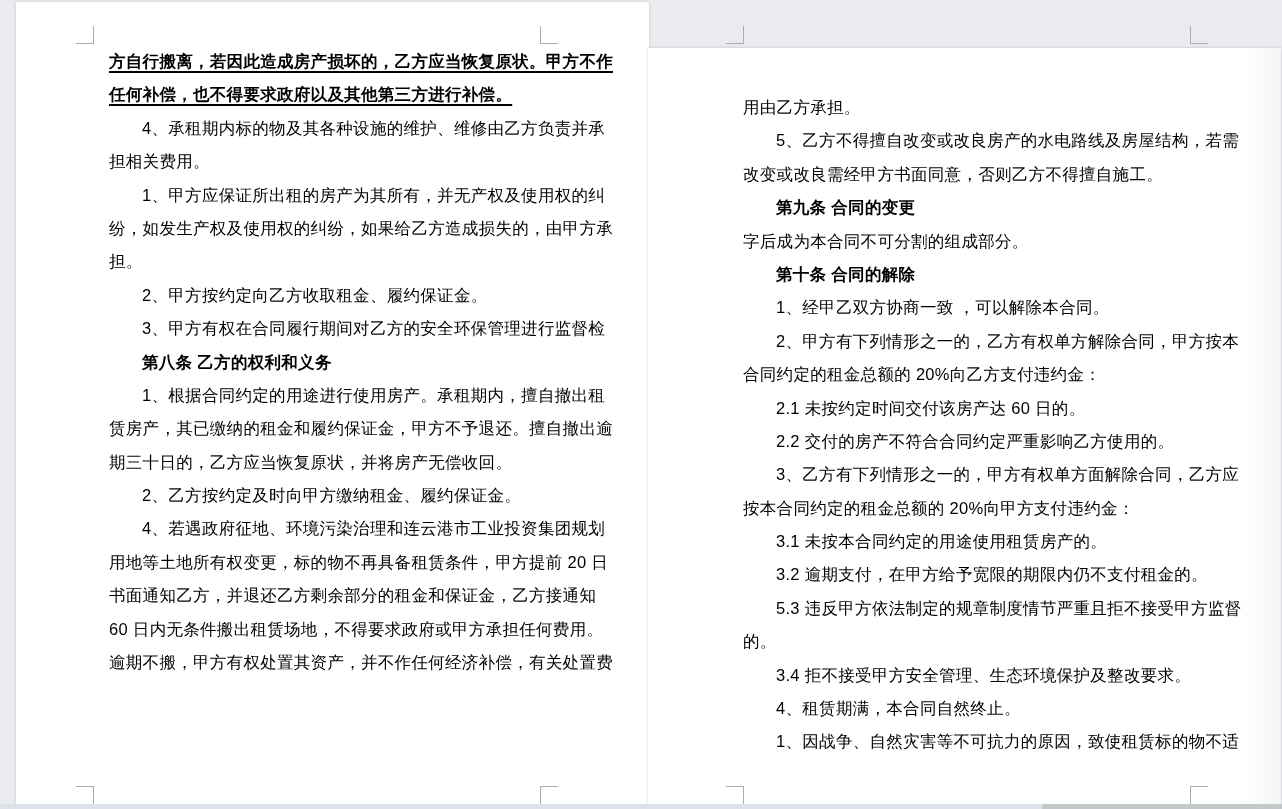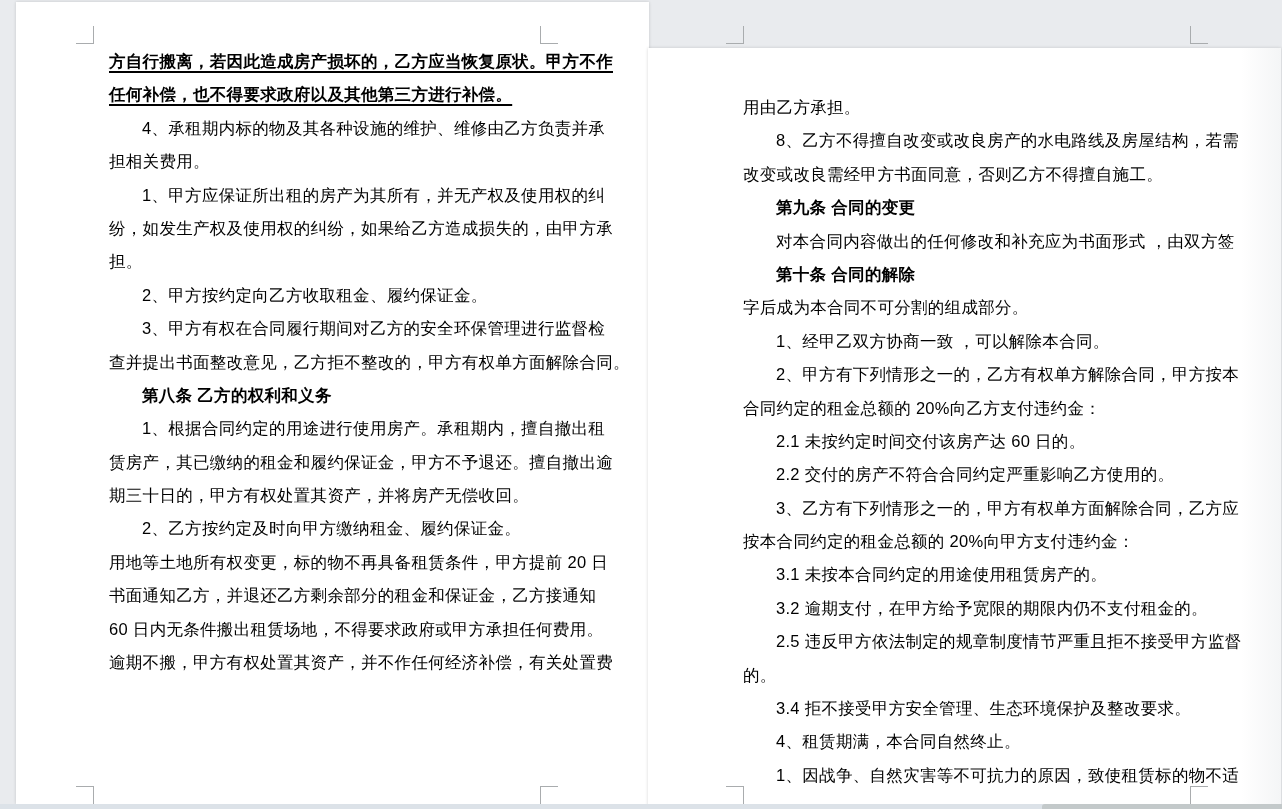--- a/index.html
+++ b/index.html
@@ -96,52 +96,51 @@
     <div class="text-area">
         <div class="line bold underline">方自行搬离，若因此造成房产损坏的，乙方应当恢复原状。甲方不作</div>
         <div class="line bold underline">任何补偿，也不得要求政府以及其他第三方进行补偿。</div>
         <div class="line indent">4、承租期内标的物及其各种设施的维护、维修由乙方负责并承</div>
         <div class="line">担相关费用。</div>
         <div class="line indent">1、甲方应保证所出租的房产为其所有，并无产权及使用权的纠</div>
         <div class="line">纷，如发生产权及使用权的纠纷，如果给乙方造成损失的，由甲方承</div>
         <div class="line">担。</div>
         <div class="line indent">2、甲方按约定向乙方收取租金、履约保证金。</div>
         <div class="line indent">3、甲方有权在合同履行期间对乙方的安全环保管理进行监督检</div>
-        <div class="line">查并提出书面整改意见，乙方拒不整改的，甲方有权单方面解除合同。</div>
         <div class="line indent bold">第八条 乙方的权利和义务</div>
         <div class="line indent">1、根据合同约定的用途进行使用房产。承租期内，擅自撤出租</div>
         <div class="line">赁房产，其已缴纳的租金和履约保证金，甲方不予退还。擅自撤出逾</div>
-        <div class="line">期三十日的，甲方有权处置其资产，并将房产无偿收回。</div>
+        <div class="line">期三十日的，乙方应当恢复原状，并将房产无偿收回。</div>
         <div class="line indent">2、乙方按约定及时向甲方缴纳租金、履约保证金。</div>
+        <div class="line indent">4、若遇政府征地、环境污染治理和连云港市工业投资集团规划</div>
         <div class="line">用地等土地所有权变更，标的物不再具备租赁条件，甲方提前 20 日</div>
         <div class="line">书面通知乙方，并退还乙方剩余部分的租金和保证金，乙方接通知</div>
         <div class="line">60 日内无条件搬出租赁场地，不得要求政府或甲方承担任何费用。</div>
         <div class="line">逾期不搬，甲方有权处置其资产，并不作任何经济补偿，有关处置费</div>
       </div>
   </div>
 
   <div class="page" id="page-right">
     <div class="text-area">
         <div class="line">用由乙方承担。</div>
-        <div class="line indent">8、乙方不得擅自改变或改良房产的水电路线及房屋结构，若需</div>
+        <div class="line indent">5、乙方不得擅自改变或改良房产的水电路线及房屋结构，若需</div>
         <div class="line">改变或改良需经甲方书面同意，否则乙方不得擅自施工。</div>
         <div class="line indent bold">第九条 合同的变更</div>
-        <div class="line indent">对本合同内容做出的任何修改和补充应为书面形式 ，由双方签</div>
+        <div class="line">字后成为本合同不可分割的组成部分。</div>
         <div class="line indent bold">第十条 合同的解除</div>
-        <div class="line">字后成为本合同不可分割的组成部分。</div>
         <div class="line indent">1、经甲乙双方协商一致 ，可以解除本合同。</div>
         <div class="line indent">2、甲方有下列情形之一的，乙方有权单方解除合同，甲方按本</div>
         <div class="line">合同约定的租金总额的 20%向乙方支付违约金：</div>
         <div class="line indent">2.1 未按约定时间交付该房产达 60 日的。</div>
         <div class="line indent">2.2 交付的房产不符合合同约定严重影响乙方使用的。</div>
         <div class="line indent">3、乙方有下列情形之一的，甲方有权单方面解除合同，乙方应</div>
         <div class="line">按本合同约定的租金总额的 20%向甲方支付违约金：</div>
         <div class="line indent">3.1 未按本合同约定的用途使用租赁房产的。</div>
         <div class="line indent">3.2 逾期支付，在甲方给予宽限的期限内仍不支付租金的。</div>
-        <div class="line indent">2.5 违反甲方依法制定的规章制度情节严重且拒不接受甲方监督</div>
+        <div class="line indent">5.3 违反甲方依法制定的规章制度情节严重且拒不接受甲方监督</div>
         <div class="line">的。</div>
         <div class="line indent">3.4 拒不接受甲方安全管理、生态环境保护及整改要求。</div>
         <div class="line indent">4、租赁期满，本合同自然终止。</div>
         <div class="line indent">1、因战争、自然灾害等不可抗力的原因，致使租赁标的物不适</div>
       </div>
     <div class="page-edge-shade"></div>
   </div>
 
   <div class="mark rb" style="left:76px;   top:26px;"></div>
   <div class="mark lb" style="left:540px;  top:26px;"></div>

